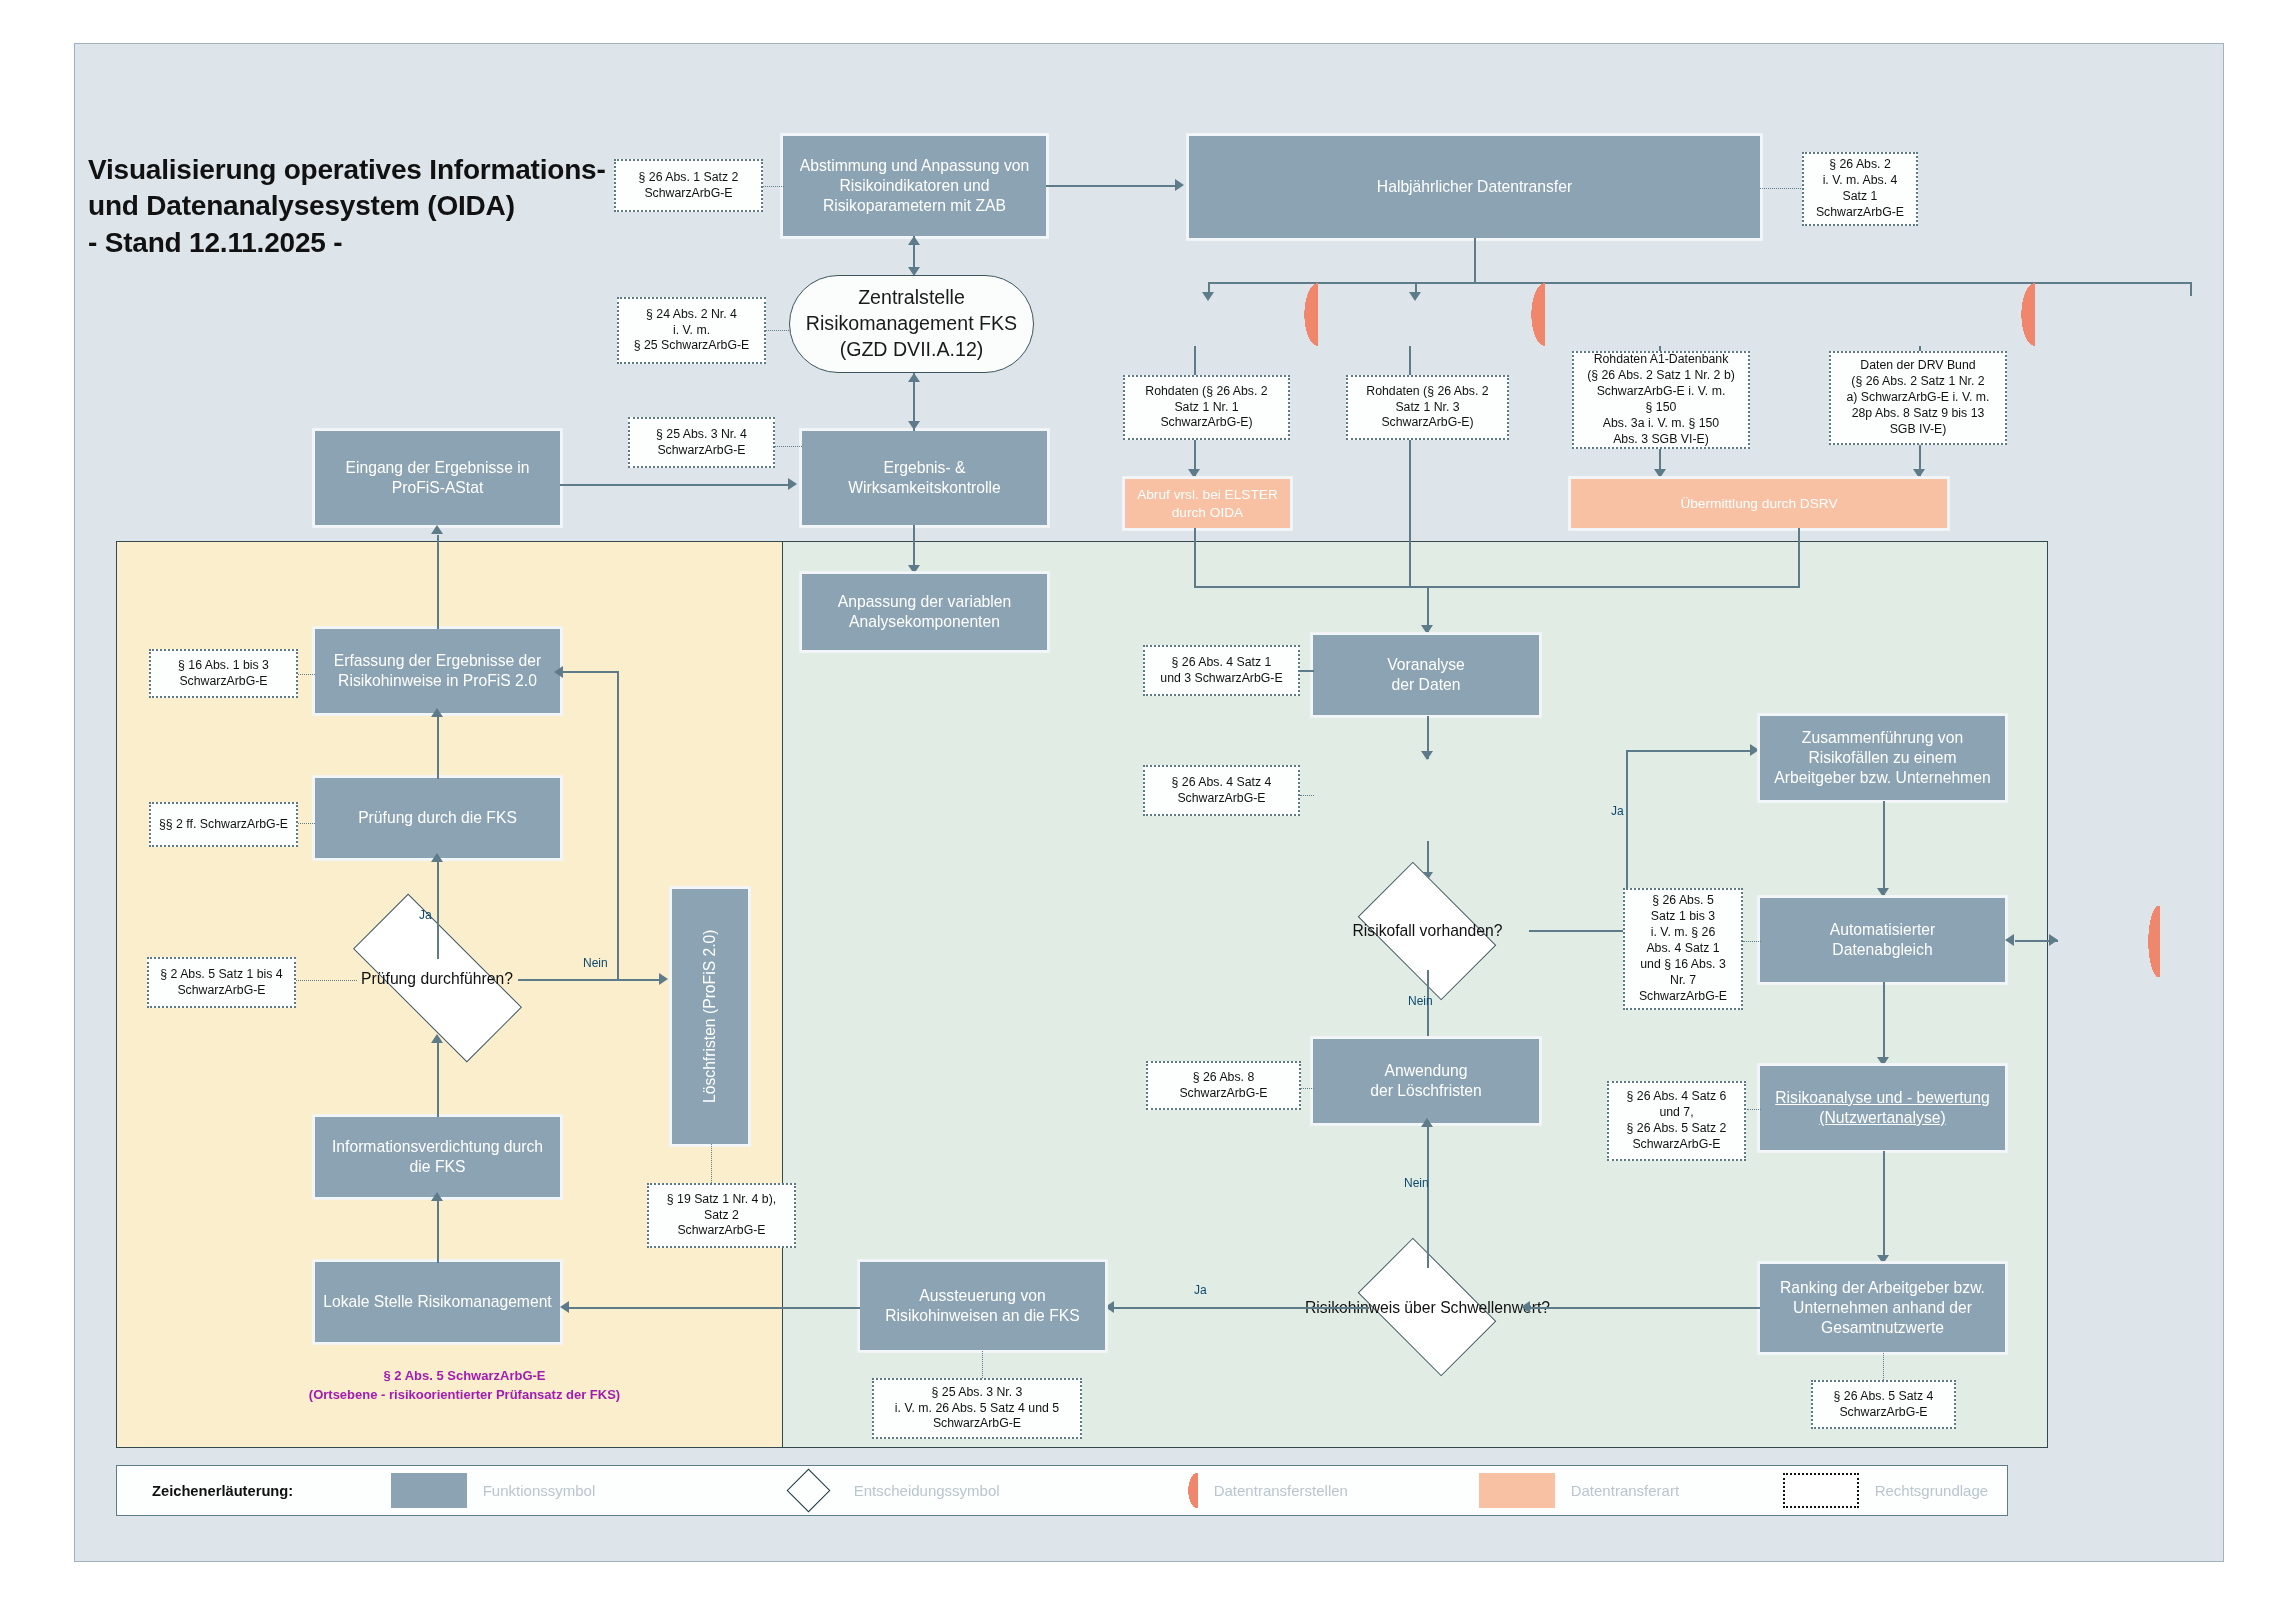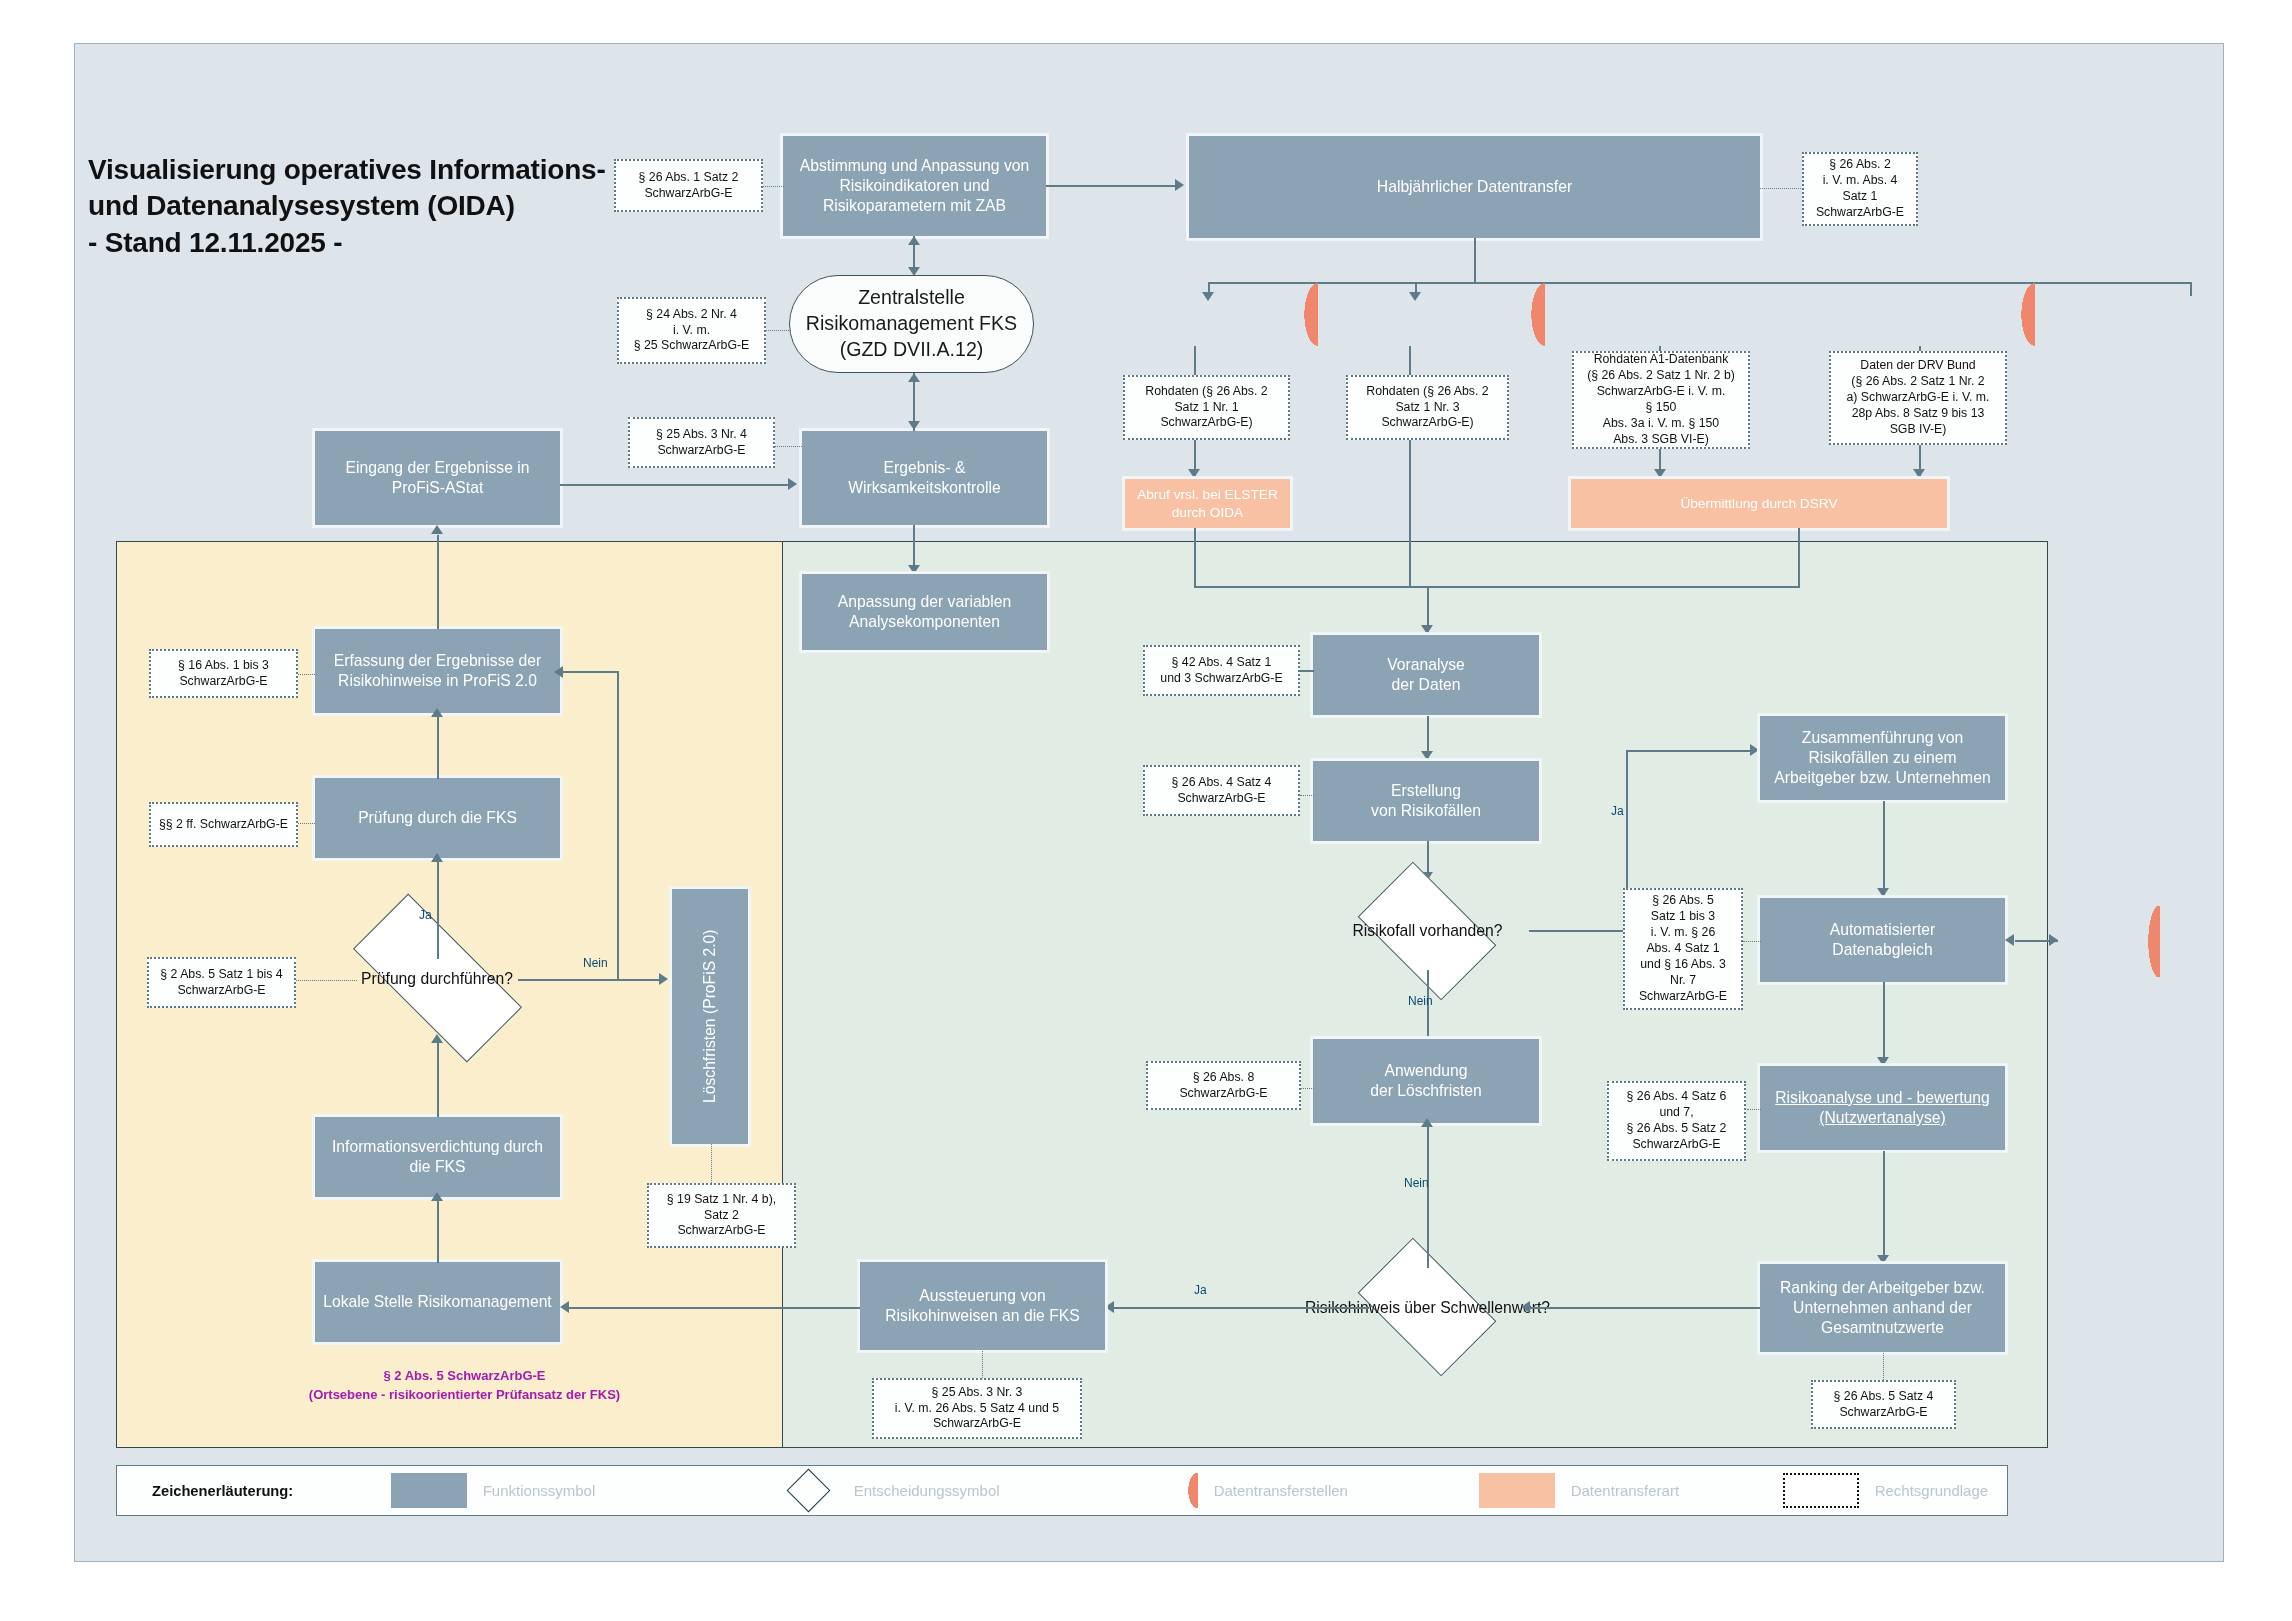--- a/index.html
+++ b/index.html
@@ -254,33 +254,31 @@
   <div class="ln lnv" style="left:437px;top:1198px;height:65px;"></div>
   <div class="ar ar-u" style="left:431px;top:1192px;"></div>
 
   <div class="ln lnv" style="left:1194px;top:528px;height:59px;"></div>
   <div class="ln lnv" style="left:1409px;top:440px;height:147px;"></div>
   <div class="ln lnv" style="left:1798px;top:528px;height:59px;"></div>
   <div class="ln lnh" style="left:1194px;top:586px;width:606px;"></div>
   <div class="ln lnv" style="left:1427px;top:586px;height:49px;"></div>
   <div class="ar ar-d" style="left:1421px;top:625px;"></div>
 
-  <div class="law" style="left: 1143px; top: 645px; width: 157px; height: 51px; white-space: pre-line;">§ 42 Abs. 4 Satz 1
+  <div class="law" style="left: 1143px; top: 645px; width: 157px; height: 51px; white-space: pre-line;">§ 26 Abs. 4 Satz 1
 und 3 SchwarzArbG-E</div>
   <div class="fn" style="left:1313px;top:635px;width:226px;height:80px;white-space:pre-line;">Voranalyse
 der Daten</div>
   <div class="ln lnh" style="left:1300px;top:670px;width:13.7px;"></div>
 
   <div class="ln lnv" style="left:1427px;top:716px;height:43px;"></div>
   <div class="ar ar-d" style="left:1421px;top:751px;"></div>
 
   <div class="law" style="left: 1143px; top: 765px; width: 157px; height: 51px; white-space: pre-line;">§ 26 Abs. 4 Satz 4
 SchwarzArbG-E</div>
-  <div class="fn" style="left:1313px;top:761px;width:226px;height:80px;white-space:pre-line;">Erstellung
-von Risikofällen</div>
   <div class="lnd" style="left:1300px;top:795px;width:13.7px;"></div>
 
   <div class="ln lnv" style="left:1427px;top:841px;height:43px;"></div>
   <div class="ar ar-d" style="left:1421px;top:872px;"></div>
   <div class="dec" style="left:1368px;top:892px;width:118px;height:78px;"></div>
   <div class="dec-label" style="left:1300px;top:919px;width:255px;height:23.5px;">Risikofall vorhanden?</div>
 
   <div class="ln lnh" style="left:1529px;top:930px;width:98px;"></div>
   <div class="ln lnv" style="left:1626px;top:750px;height:181px;"></div>
   <div class="ln lnh" style="left:1626px;top:750px;width:129px;"></div>

